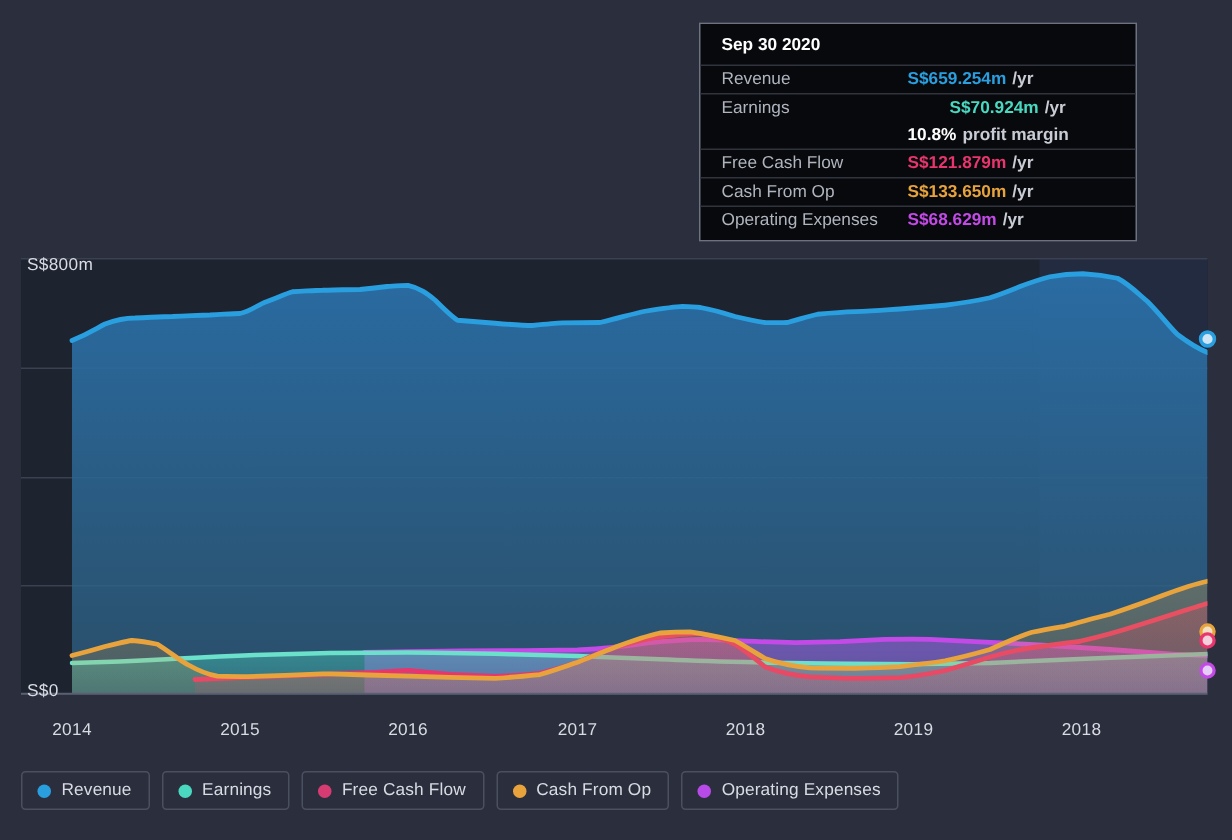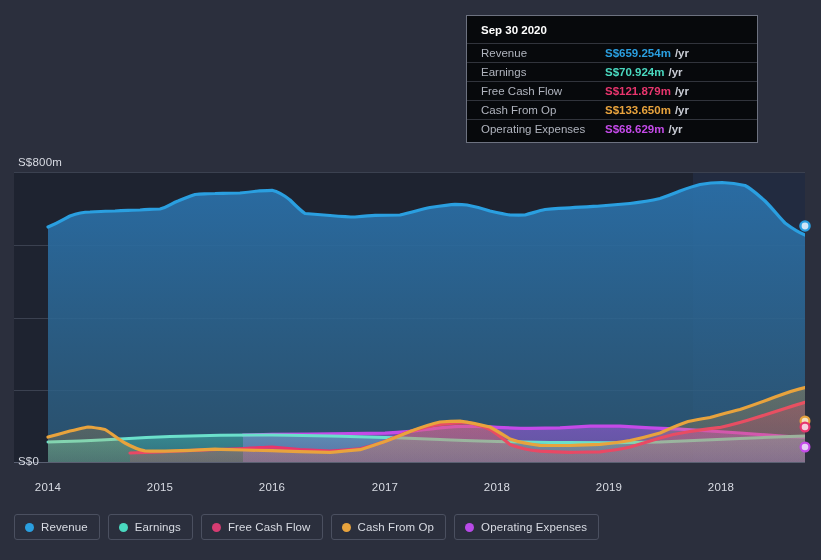--- a/index.html
+++ b/index.html
@@ -27,21 +27,21 @@
 
   
   .axis-label {
     position: absolute;
     color: #d8dbe3;
     font-size: 11.5px;
     letter-spacing: .2px;
     white-space: nowrap;
     pointer-events: none;
   }
-  #y-top  { left: 18px; top: 156px; }
+  #y-top  { left: 18px; top: 171px; }
   #y-zero { left: 18px; top: 455px; }
 
   .x-tick {
     position: absolute;
     top: 481px;
     color: #d8dbe3;
     font-size: 11.5px;
     letter-spacing: .2px;
     transform: translateX(-50%);
     white-space: nowrap;
@@ -82,21 +82,21 @@
     font-size: 11.5px;
     white-space: nowrap;
   }
   .tt-suffix {
     color: #c9ccd4;
     font-weight: bold;
     font-size: 11.5px;
     margin-left: 4px;
   }
   .tt-val.rev { color: #2a9fe0; }
-  .tt-val.ear { color: #4ad9c0; }
+  .tt-val.ear { color: #4ad9c0; margin-left: 28px; }
   .tt-val.fcf { color: #e8356d; }
   .tt-val.cfo { color: #e8a33d; }
   .tt-val.opx { color: #c44ae8; }
   .tt-val.pm  { color: #ffffff; }
 
   
   #legend {
     position: absolute;
     left: 14px; top: 514px;
     display: flex;
@@ -333,20 +333,25 @@
       <span class="tt-val rev">S$659.254m</span>
       <span class="tt-suffix">/yr</span>
     </div>
 
     <div class="tt-row">
       <span class="tt-key">Earnings</span>
       <span class="tt-val ear">S$70.924m</span>
       <span class="tt-suffix">/yr</span>
     </div>
 
+    <div class="tt-row no-rule">
+      <span class="tt-key"></span>
+      <span class="tt-val pm">10.8%</span>
+      <span class="tt-suffix">profit margin</span>
+    </div>
 
     <div class="tt-row">
       <span class="tt-key">Free Cash Flow</span>
       <span class="tt-val fcf">S$121.879m</span>
       <span class="tt-suffix">/yr</span>
     </div>
 
     <div class="tt-row">
       <span class="tt-key">Cash From Op</span>
       <span class="tt-val cfo">S$133.650m</span>

